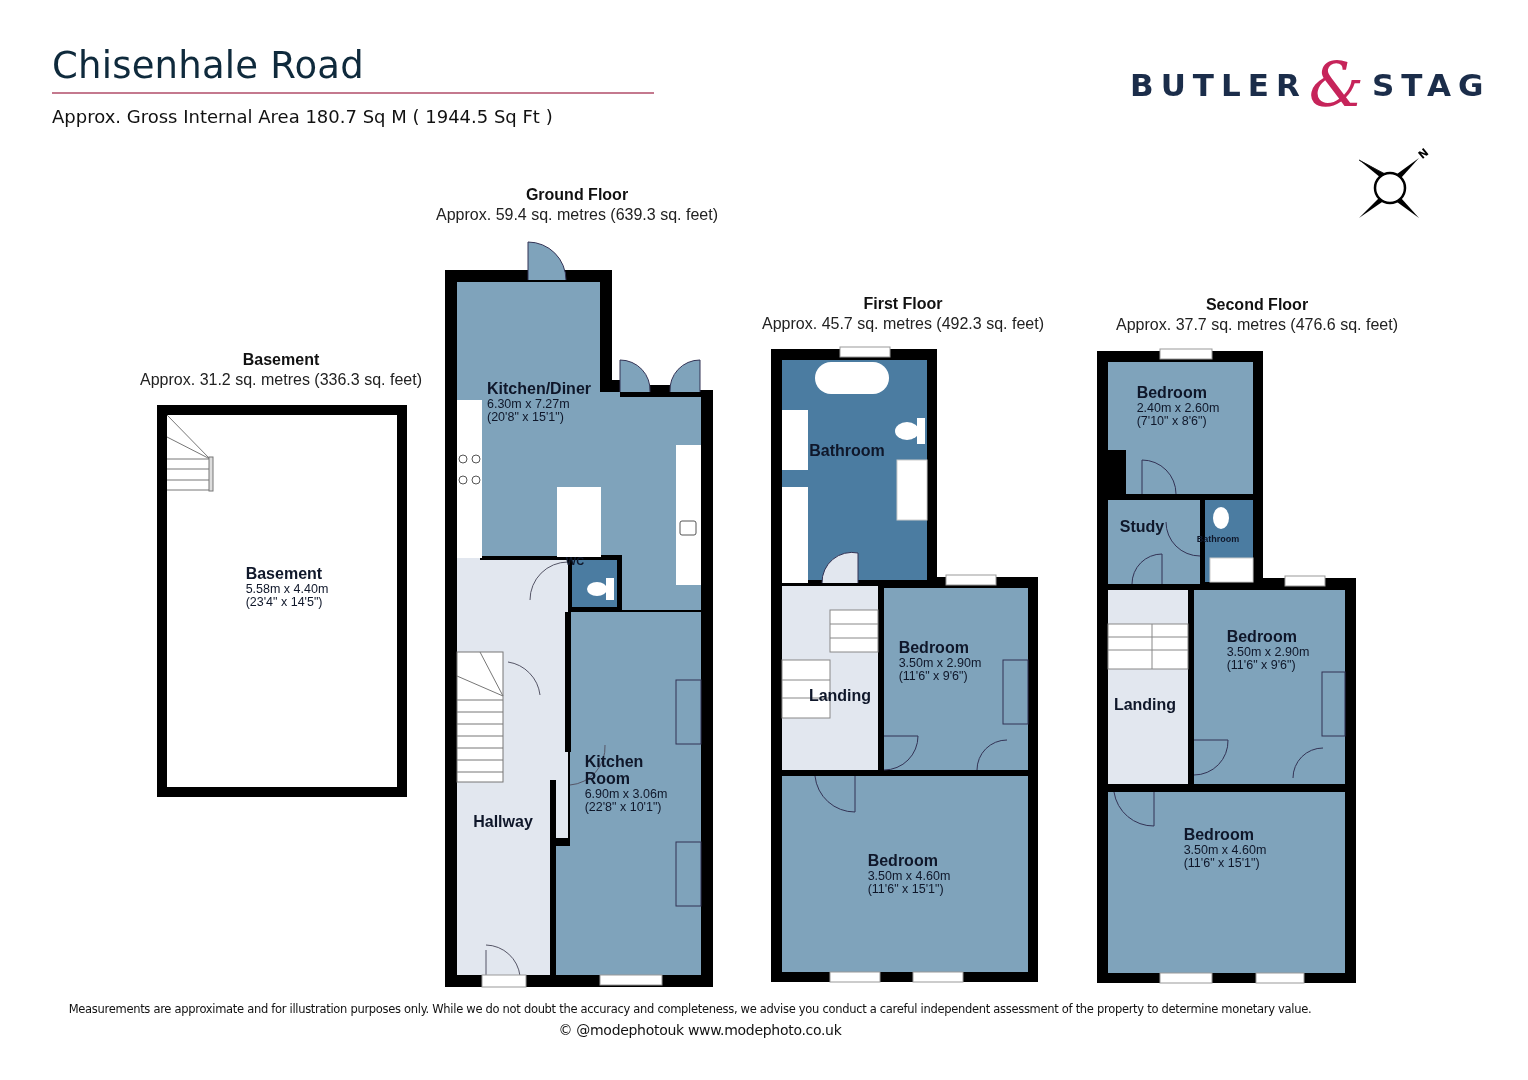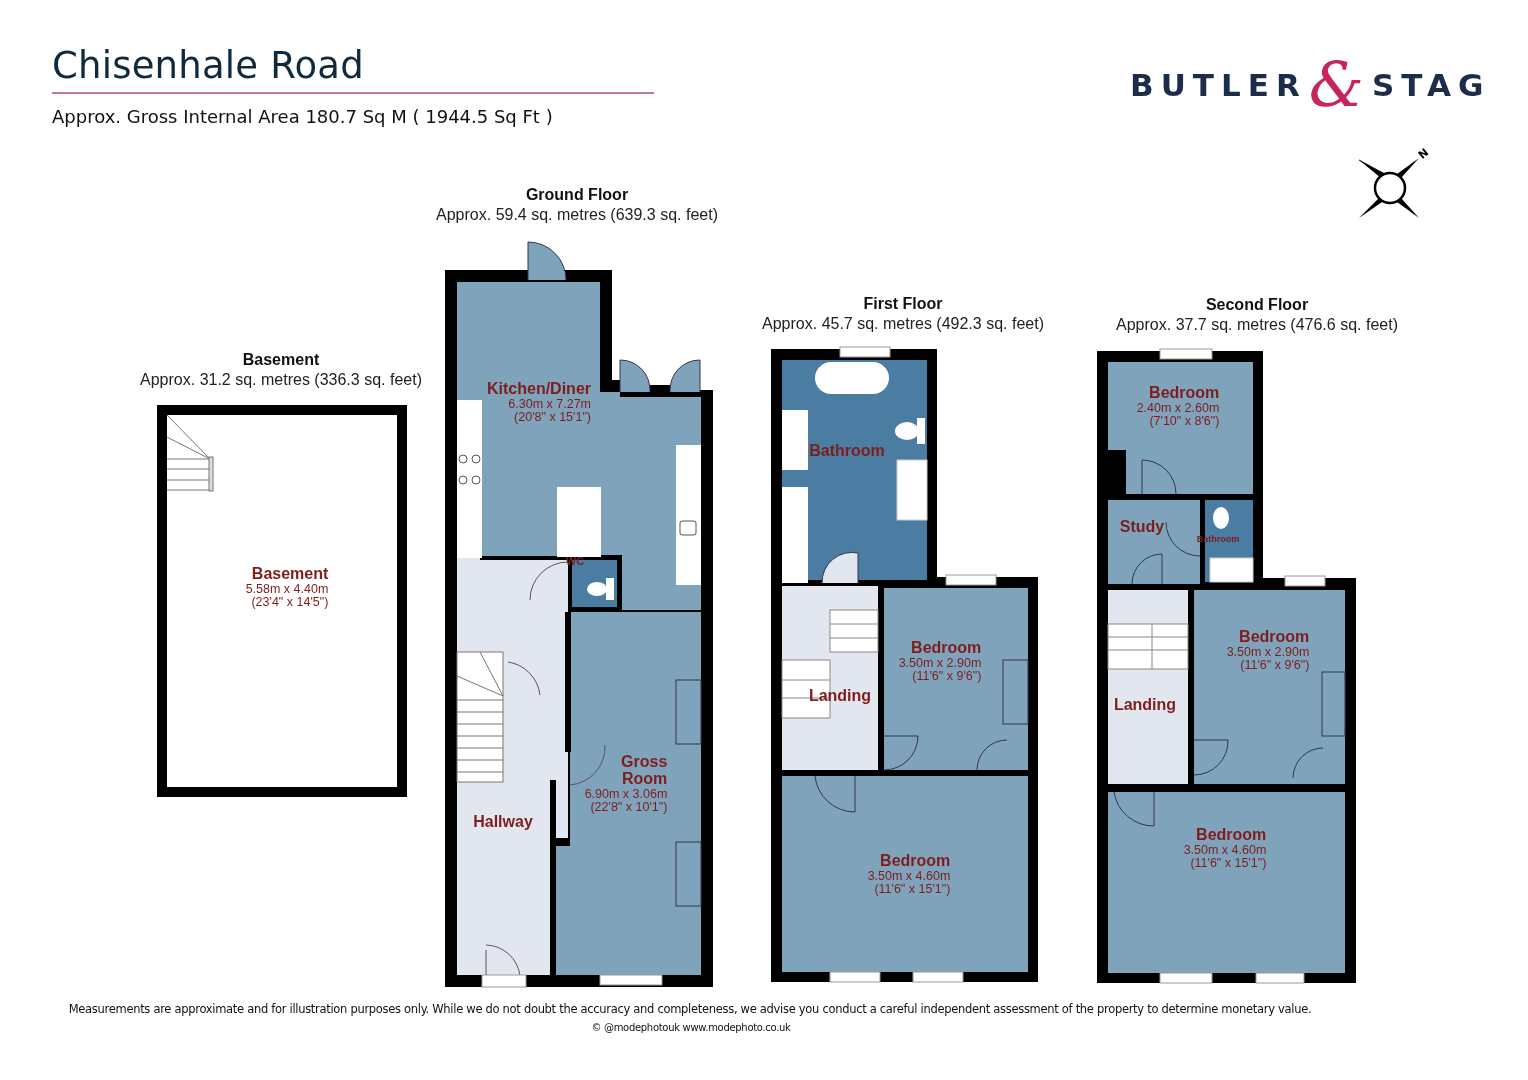--- a/index.html
+++ b/index.html
@@ -8,26 +8,26 @@
   .title-rule { position:absolute; left:52px; top:92px; width:602px; height:2px; background:#c4798e; }
   .subtitle { position:absolute; left:52px; top:106px; font-size:18px; color:#111; font-family:"DejaVu Sans", sans-serif; }
   .brand { position:absolute; left:1130px; top:55px; height:60px; display:flex; align-items:center; }
   .brand .word { font-family:"DejaVu Sans", sans-serif; font-weight:bold; font-size:31px; letter-spacing:7px; color:#1b2d4a; }
   .brand .amp { font-family:"DejaVu Serif", serif; font-style:italic; font-size:62px; color:#c6245a; margin:0 8px 0 2px; line-height:1; }
   .compass { position:absolute; left:1355px; top:148px; }
   .floor-head { position:absolute; text-align:center; transform:translateX(-50%); }
   .floor-head .name { font-weight:bold; font-size:16px; color:#111; }
   .floor-head .area { font-size:16px; color:#222; margin-top:2px; white-space:nowrap; }
   svg.plan { position:absolute; left:0; top:0; }
-  .lbl { position:absolute; text-align:right; transform:translateX(-50%); color:#7f1d1d; line-height:1.05; white-space:nowrap; }
+  .lbl { position:absolute; text-align:left; transform:translateX(-50%); color:#0f172a; line-height:1.05; white-space:nowrap; }
   .lbl .rn { font-weight:bold; font-size:16px; }
   .lbl .rd { font-size:12.5px; }
   .lbl.small .rn { font-size:9px; }
   .footer1 { position:absolute; left:0; width:1380px; top:1002px; text-align:center; font-size:11.5px; color:#111; font-family:"DejaVu Sans", sans-serif; letter-spacing:-0.3px; }
-  .footer2 { position:absolute; left:7px; width:1368px; top:1022px; text-align:center; font-size:10px; color:#111; font-family:"DejaVu Sans", sans-serif; letter-spacing:-0.3px; }
+  .footer2 { position:absolute; left:16px; width:1368px; top:1022px; text-align:center; font-size:14px; color:#111; font-family:"DejaVu Sans", sans-serif; letter-spacing:-0.3px; }
 </style>
 </head>
 <body>
 
 <div class="title">Chisenhale Road</div>
 <div class="title-rule"></div>
 <div class="subtitle">Approx. Gross Internal Area 180.7 Sq M ( 1944.5 Sq Ft )</div>
 
 <div class="brand">
   <span class="word">BUTLER</span>
@@ -232,21 +232,21 @@
 
 <div class="lbl" style="left:539px; top:381px;">
   <div class="rn">Kitchen/Diner</div>
   <div class="rd">6.30m x 7.27m</div>
   <div class="rd">(20'8" x 15'1")</div>
 </div>
 <div class="lbl" style="left:575px; top:556px;">
   <div class="rn" style="font-size:11px;">WC</div>
 </div>
 <div class="lbl" style="left:626px; top:754px;">
-  <div class="rn">Gross</div>
+  <div class="rn">Kitchen</div>
   <div class="rn">Room</div>
   <div class="rd">6.90m x 3.06m</div>
   <div class="rd">(22'8" x 10'1")</div>
 </div>
 <div class="lbl" style="left:503px; top:814px;">
   <div class="rn">Hallway</div>
 </div>
 
 <div class="lbl" style="left:847px; top:443px;">
   <div class="rn">Bathroom</div>

